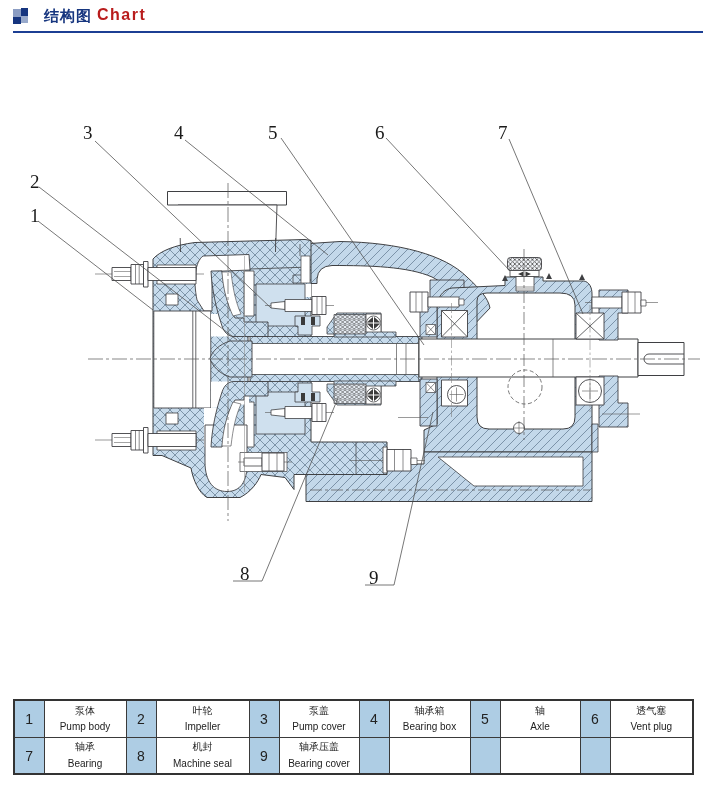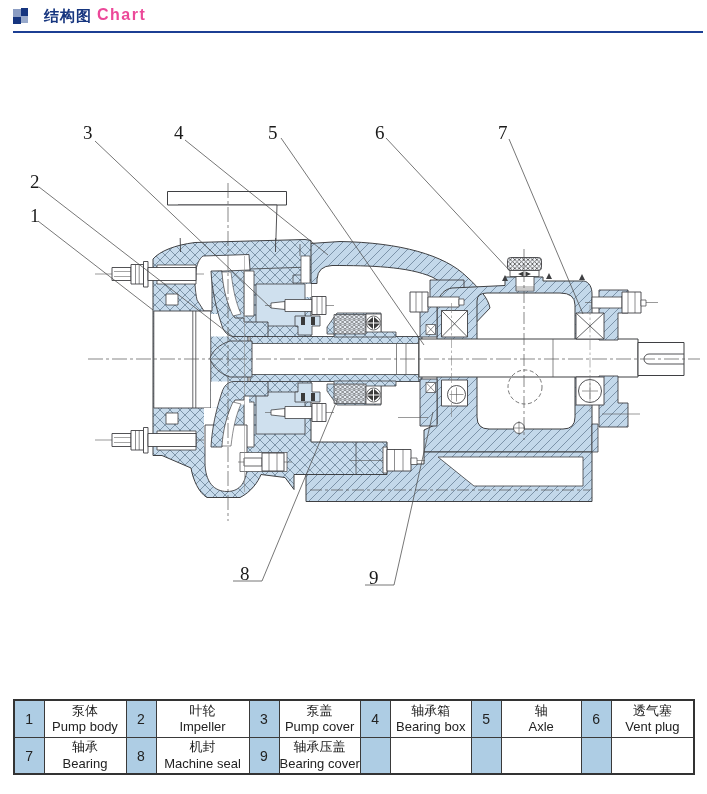--- a/index.html
+++ b/index.html
@@ -1,26 +1,26 @@
 <!DOCTYPE html>
 <html><head>
 <meta charset="utf-8">
 <style>
   html,body{margin:0;padding:0;background:#fff;}
   body{width:707px;height:794px;position:relative;font-family:"Liberation Sans",sans-serif;overflow:hidden;}
   .hdr{position:absolute;left:0;top:0;width:707px;}
   .hicon{position:absolute;left:13px;top:8px;width:15px;height:15px;}
   .hicon div{position:absolute;width:7.5px;height:7.5px;}
   .ht1{position:absolute;left:44px;top:7px;font-size:15px;font-weight:bold;color:#17367f;letter-spacing:1px;}
-  .ht2{position:absolute;left:97px;top:6px;font-size:16px;font-weight:bold;color:#ec4899;letter-spacing:1.5px;}
+  .ht2{position:absolute;left:97px;top:6px;font-size:16px;font-weight:bold;color:#b91c1c;letter-spacing:1.5px;}
   .hline{position:absolute;left:13px;top:31px;width:690px;height:2.4px;background:#1c3f94;}
   table.parts{position:absolute;left:13px;top:699px;border:2px solid #333;border-collapse:collapse;table-layout:fixed;font-family:"Liberation Sans",sans-serif;}
   table.parts td{border:1px solid #3a3a3a;text-align:center;vertical-align:middle;padding:0;color:#222;}
   td.num{background:#aecde4;font-size:14px;}
-  td.nm{font-size:13px;line-height:16.5px;white-space:nowrap;overflow:hidden;background:#fff;}
+  td.nm{font-size:10px;line-height:16.5px;white-space:nowrap;overflow:hidden;background:#fff;}
 </style>
 </head>
 <body>
 
 <div class="hdr">
 
   <div class="hicon">
     <div style="left:0;top:1px;background:#8b9dc3"></div>
     <div style="left:7.5px;top:0;background:#16357f"></div>
     <div style="left:0;top:8.5px;background:#16357f"></div>

